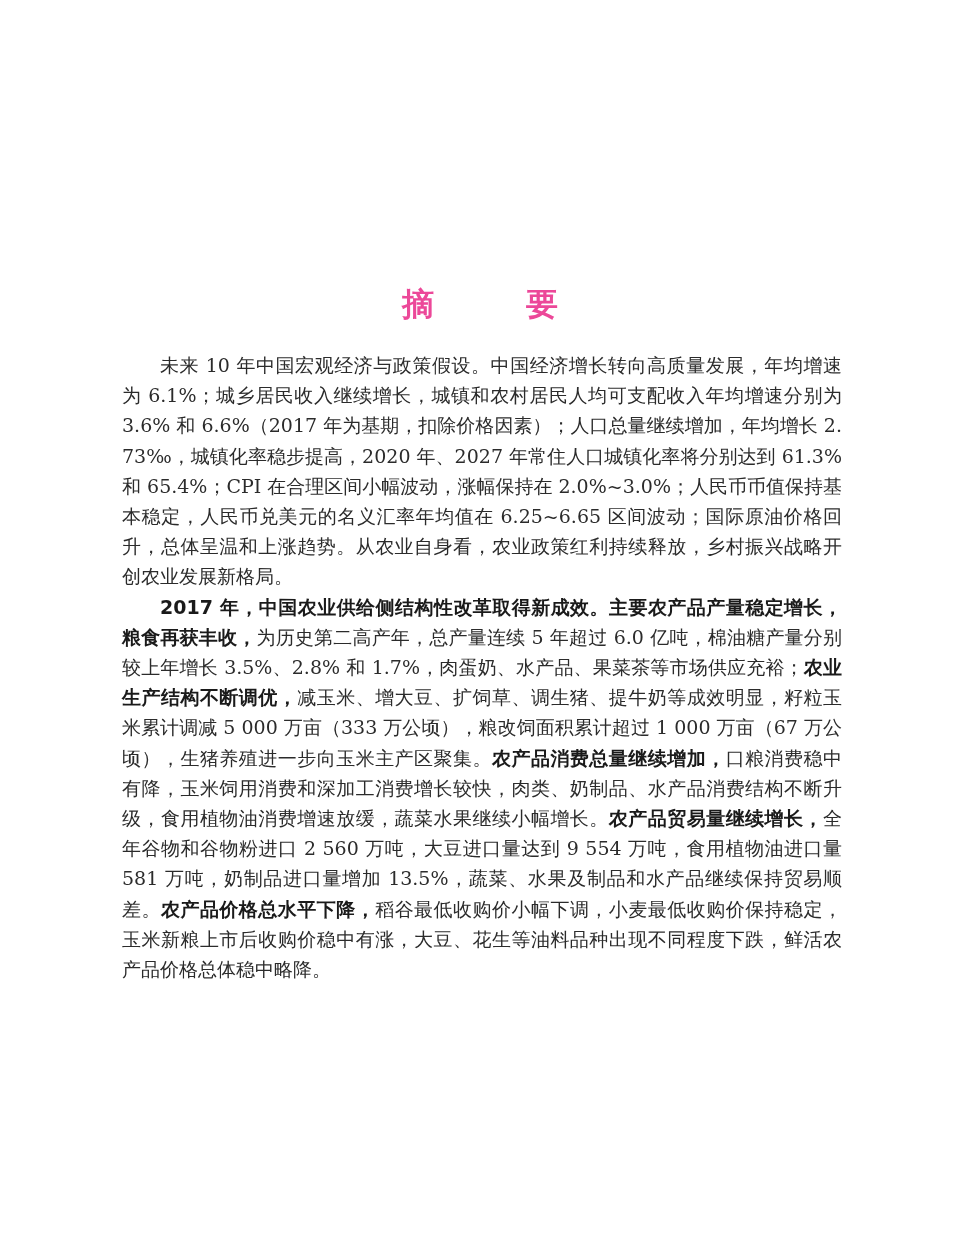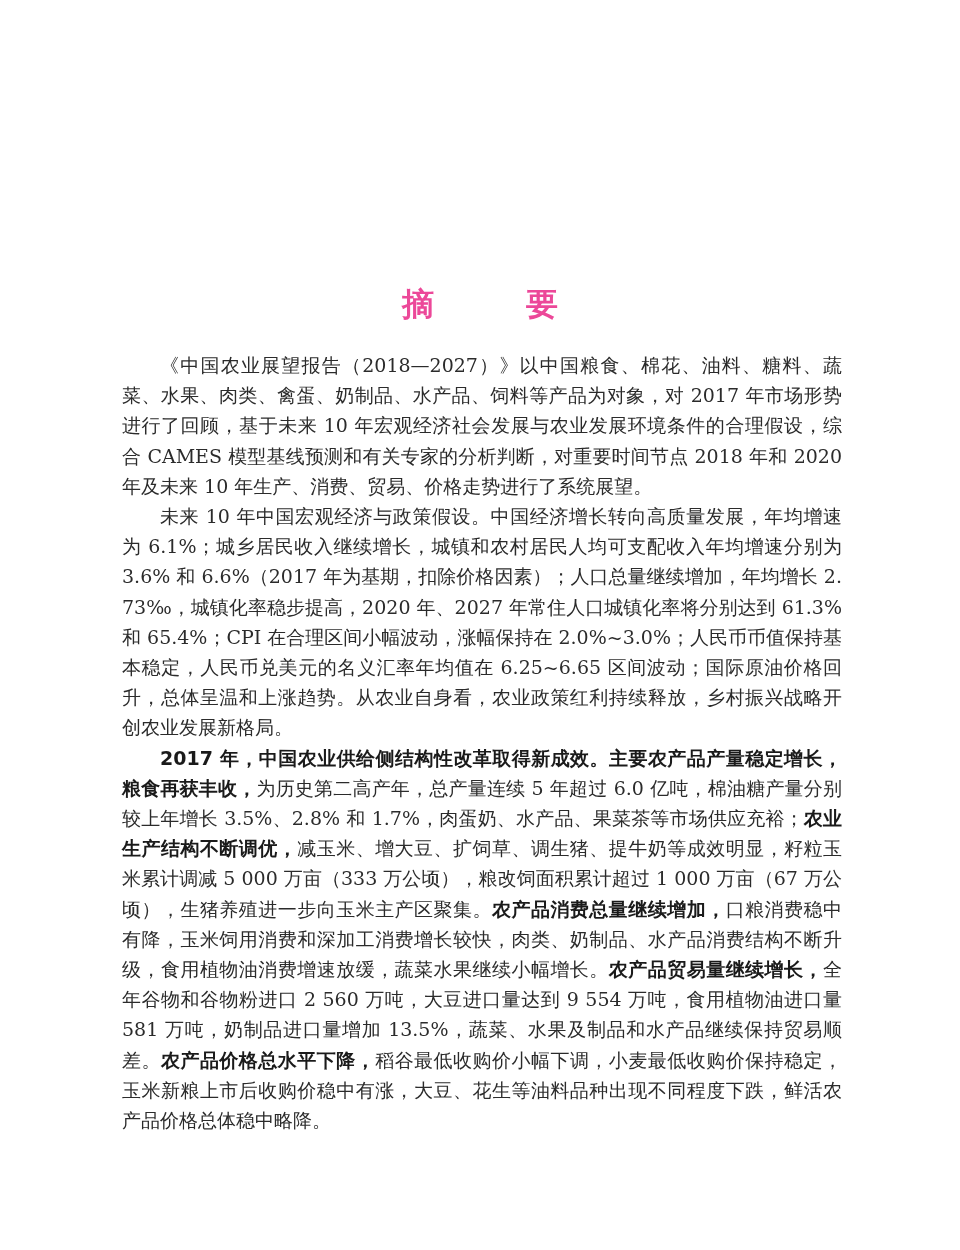--- a/index.html
+++ b/index.html
@@ -66,22 +66,19 @@
 </head>
 <body>
 
 <div class="page">
   <h1 class="title">
     <span>摘</span><span class="gap"></span><span>要</span>
   </h1>
 
   <div class="body">
     <p class="para">
-      <span>《中国农业展望报告（2018—2027）》以中国粮食、棉花、油料、糖料、蔬菜、水果、肉类、禽蛋、奶制品、水产品、饲料等产品为对象，对 2017 年市场形势进行了回顾，基于未来 10 年宏观经济社会发展与农业发展环境条件的合理假设，综合 CAMES 模型基线预测和有关专家的分析判断，对重要时间节点 2018 年和 2020 年及未来 10 年生产、消费、贸易、价格走势进行了系统展望。</span>
-    </p>
-    <p class="para">
       <span>未来 10 年中国宏观经济与政策假设。中国经济增长转向高质量发展，年均增速为 6.1%；城乡居民收入继续增长，城镇和农村居民人均可支配收入年均增速分别为 3.6% 和 6.6%（2017 年为基期，扣除价格因素）；人口总量继续增加，年均增长 2.73‰，城镇化率稳步提高，2020 年、2027 年常住人口城镇化率将分别达到 61.3% 和 65.4%；CPI 在合理区间小幅波动，涨幅保持在 2.0%~3.0%；人民币币值保持基本稳定，人民币兑美元的名义汇率年均值在 6.25~6.65 区间波动；国际原油价格回升，总体呈温和上涨趋势。从农业自身看，农业政策红利持续释放，乡村振兴战略开创农业发展新格局。</span>
     </p>
     <p class="para">
       <b>2017 年，中国农业供给侧结构性改革取得新成效。主要农产品产量稳定增长，粮食再获丰收，</b><span>为历史第二高产年，总产量连续 5 年超过 6.0 亿吨，棉油糖产量分别较上年增长 3.5%、2.8% 和 1.7%，肉蛋奶、水产品、果菜茶等市场供应充裕；</span><b>农业生产结构不断调优，</b><span>减玉米、增大豆、扩饲草、调生猪、提牛奶等成效明显，籽粒玉米累计调减 5 000 万亩（333 万公顷），粮改饲面积累计超过 1 000 万亩（67 万公顷），生猪养殖进一步向玉米主产区聚集。</span><b>农产品消费总量继续增加，</b><span>口粮消费稳中有降，玉米饲用消费和深加工消费增长较快，肉类、奶制品、水产品消费结构不断升级，食用植物油消费增速放缓，蔬菜水果继续小幅增长。</span><b>农产品贸易量继续增长，</b><span>全年谷物和谷物粉进口 2 560 万吨，大豆进口量达到 9 554 万吨，食用植物油进口量 581 万吨，奶制品进口量增加 13.5%，蔬菜、水果及制品和水产品继续保持贸易顺差。</span><b>农产品价格总水平下降，</b><span>稻谷最低收购价小幅下调，小麦最低收购价保持稳定，玉米新粮上市后收购价稳中有涨，大豆、花生等油料品种出现不同程度下跌，鲜活农产品价格总体稳中略降。</span>
     </p>
   </div>
 </div>
 
 </body></html>

